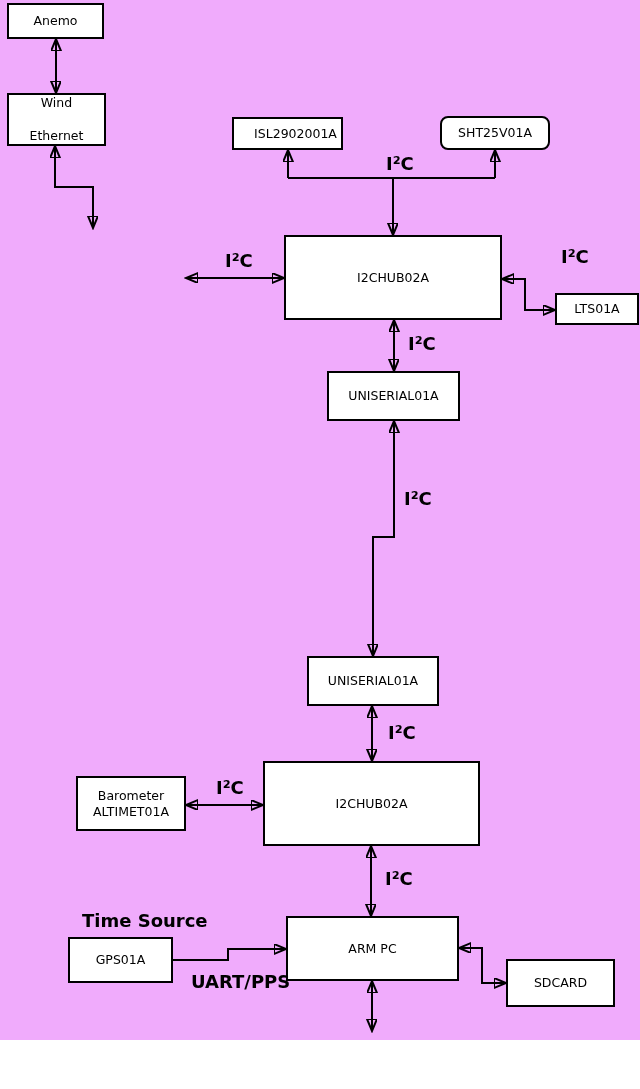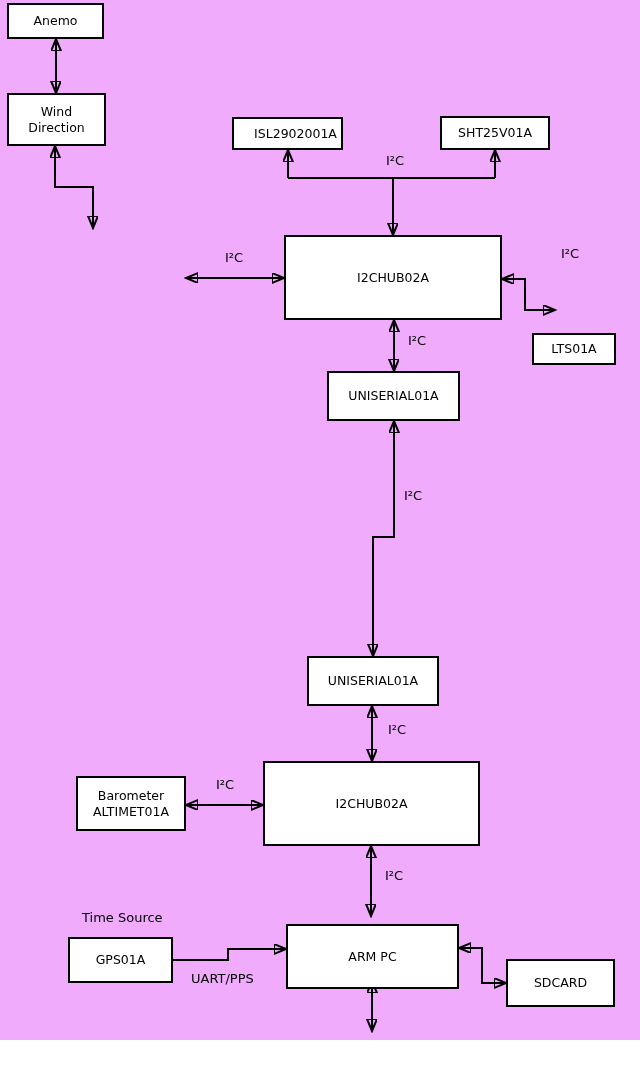--- a/index.html
+++ b/index.html
@@ -30,38 +30,39 @@
     display: flex;
     flex-direction: column;
     align-items: center;
     justify-content: center;
     text-align: center;
     font-size: 12.5px;
     line-height: 1.25;
   }
   .lbl {
     position: absolute;
-    font-size: 13px;
+    font-size: 18px;
     white-space: nowrap;
+    font-weight: bold;
   }
 
   
   #n-anemo      { left: 7px;   top: 3px;    width: 97px;  height: 36px; }
-  #n-wind       { left: 7px;   top: 93px;   width: 99px;  height: 53px; }
+  #n-wind       { left: 7px;   top: 93px;   width: 99px;  height: 53px; justify-content: space-between; }
   #n-pic        { left: 2px;   top: 228px;  width: 184px; height: 102px; }
   #n-isl        { left: 232px; top: 117px;  width: 111px; height: 33px; padding-left: 16px; }
-  #n-sht        { left: 440px; top: 116px;  width: 110px; height: 34px; }
+  #n-sht        { left: 440px; top: 116px;  width: 110px; height: 34px; border-radius: 8px; }
   #n-hub1       { left: 284px; top: 235px;  width: 218px; height: 85px; }
-  #n-lts        { left: 532px; top: 293px;  width: 84px;  height: 32px; margin-top: 40px; }
+  #n-lts        { left: 555px; top: 293px;  width: 84px;  height: 32px; }
   #n-uniserial1 { left: 327px; top: 371px;  width: 133px; height: 50px; }
   #n-uniserial2 { left: 307px; top: 656px;  width: 132px; height: 50px; }
   #n-hub2       { left: 263px; top: 761px;  width: 217px; height: 85px; }
   #n-barometer  { left: 76px;  top: 776px;  width: 110px; height: 55px; }
   #n-gps        { left: 68px;  top: 937px;  width: 105px; height: 46px; text-align: center; }
-  #n-armpc      { left: 286px; top: 916px;  width: 173px; height: 65px; margin-top: 8px; }
+  #n-armpc      { left: 286px; top: 916px;  width: 173px; height: 65px; }
   #n-sdcard     { left: 506px; top: 959px;  width: 109px; height: 48px; }
   #n-usb        { left: 282px; top: 1031px; width: 178px; height: 56px; }
 
   
   #l-i2c-isl-sht    { left: 386px; top: 153px; }
   #l-i2c-pic-hub1   { left: 225px; top: 250px; }
   #l-i2c-hub1-lts   { left: 561px; top: 246px; }
   #l-i2c-hub1-uni1  { left: 408px; top: 333px; }
   #l-i2c-link       { left: 404px; top: 488px; }
   #l-i2c-uni2-hub2  { left: 388px; top: 722px; }
@@ -98,21 +99,21 @@
     <path d="M459,948 L482,948 L482,983 L506,983" marker-start="url(#arr)" marker-end="url(#arr)"></path>
     <path d="M372,981 L372,1031" marker-start="url(#arr)" marker-end="url(#arr)"></path>
   </svg>
 
   <div class="node" id="n-anemo">
     <div>Anemo</div>
   </div>
 
   <div class="node" id="n-wind">
     <div>Wind</div>
-    <div>Direction</div>
+    <div>Ethernet</div>
   </div>
 
 
   <div class="node" id="n-isl">
     <div>ISL2902001A</div>
   </div>
 
   <div class="node" id="n-sht">
     <div>SHT25V01A</div>
   </div>

